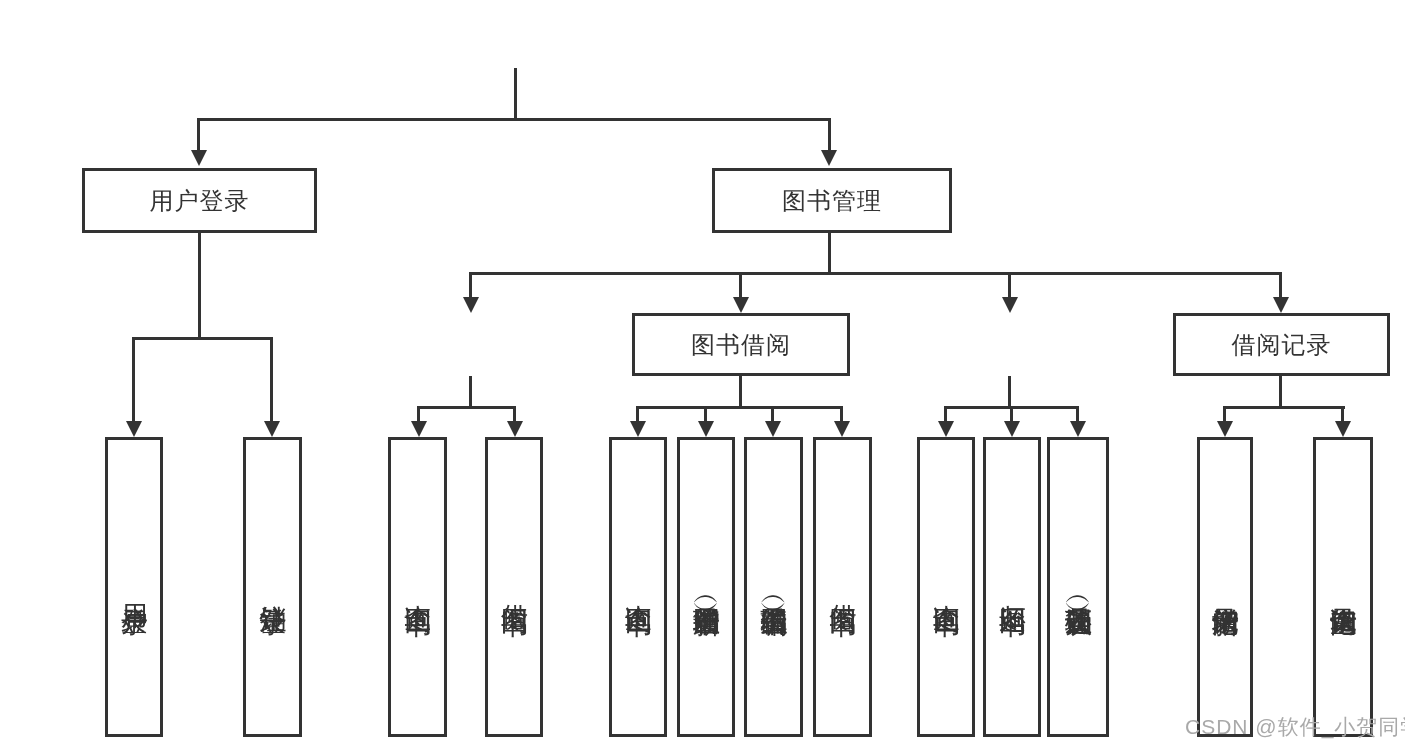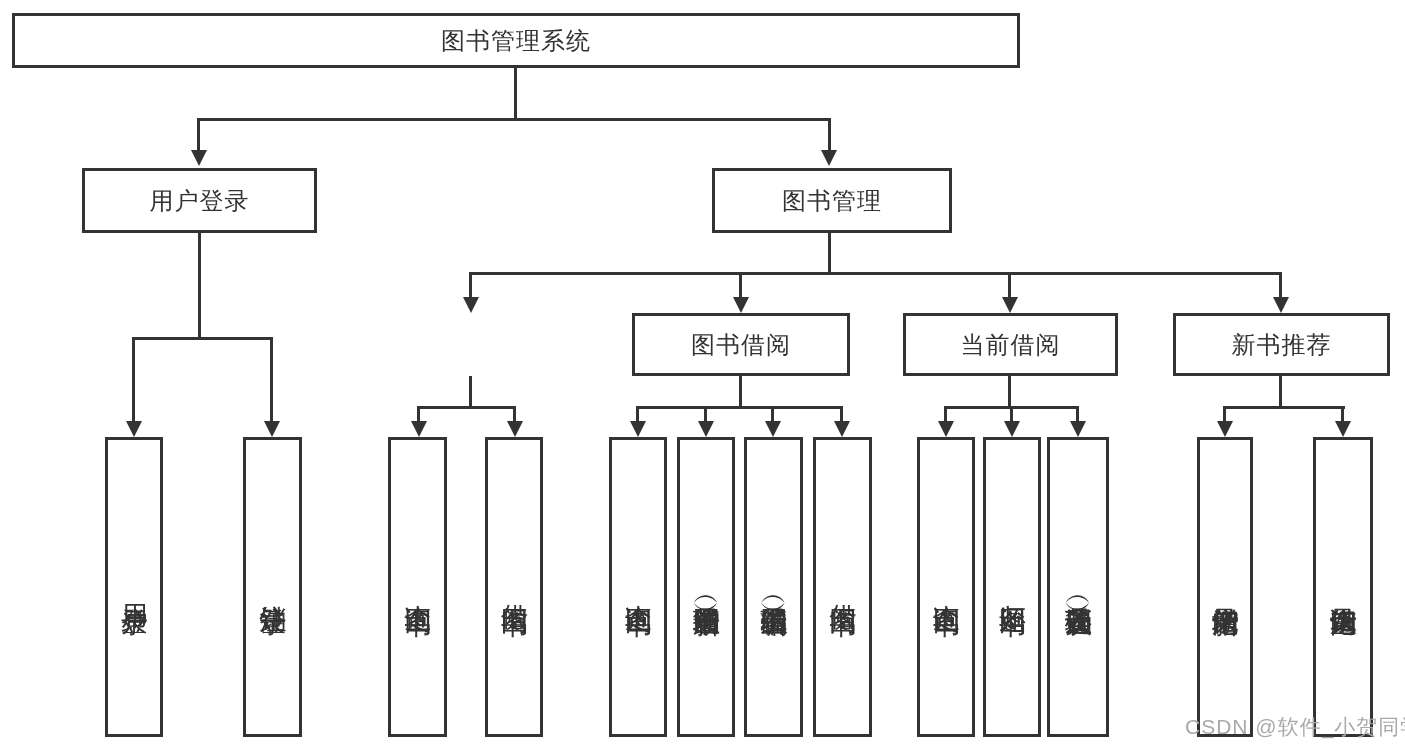--- a/index.html
+++ b/index.html
@@ -87,28 +87,26 @@
   <div class="vline" style="left:1076px;top:406px;height:17px"></div>
   <div class="arrow" style="left:1070px;top:421px"></div>
 
   <div class="vline" style="left:1279px;top:376px;height:30px"></div>
   <div class="hline" style="left:1223px;top:406px;width:122px"></div>
   <div class="vline" style="left:1223px;top:406px;height:17px"></div>
   <div class="arrow" style="left:1217px;top:421px"></div>
   <div class="vline" style="left:1341px;top:406px;height:17px"></div>
   <div class="arrow" style="left:1335px;top:421px"></div>
 
-  <div class="box hbox" style="left:12px;top:13px;width:1008px;height:55px">图书管理系统</div>
 
   <div class="box hbox" style="left:82px;top:168px;width:235px;height:65px">用户登录</div>
   <div class="box hbox" style="left:712px;top:168px;width:240px;height:65px">图书管理</div>
 
   <div class="box hbox" style="left:632px;top:313px;width:218px;height:63px">图书借阅</div>
-  <div class="box hbox" style="left:903px;top:313px;width:215px;height:63px">当前借阅</div>
-  <div class="box hbox" style="left:1173px;top:313px;width:217px;height:63px">新书推荐</div>
+  <div class="box hbox" style="left:1173px;top:313px;width:217px;height:63px">借阅记录</div>
 
   <div class="box vbox" style="left:105px;width:58px">用户登录</div>
   <div class="box vbox" style="left:243px;width:59px">注销登录</div>
 
   <div class="box vbox" style="left:388px;width:59px">查询图书</div>
   <div class="box vbox" style="left:485px;width:58px">借阅图书</div>
 
   <div class="box vbox" style="left:609px;width:58px">查询图书</div>
   <div class="box vbox" style="left:677px;width:58px;letter-spacing:0">新增图书（管理员）</div>
   <div class="box vbox" style="left:744px;width:59px;letter-spacing:0">编辑图书（管理员）</div>

